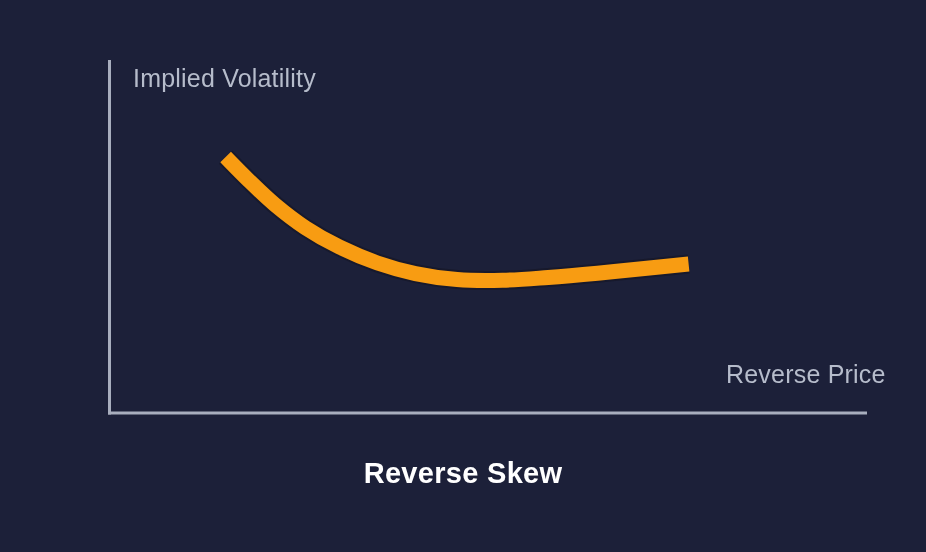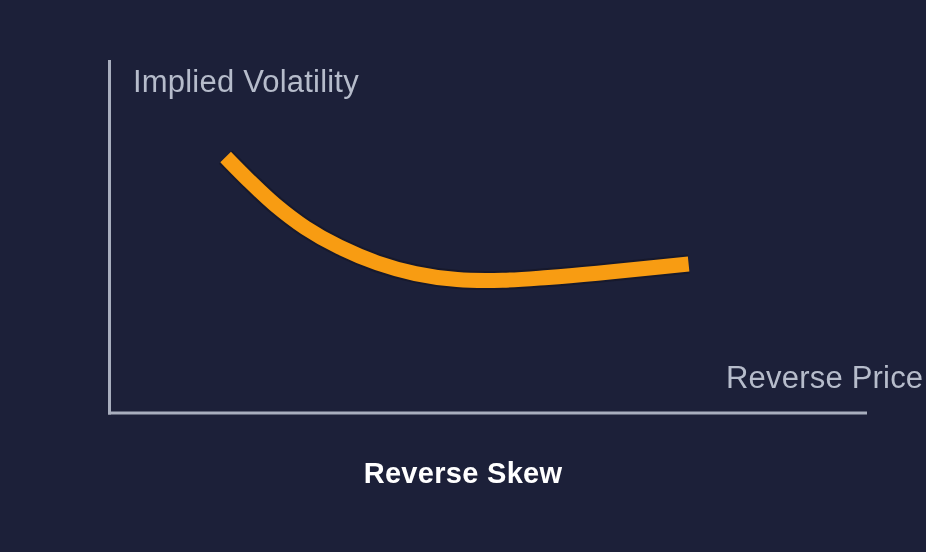--- a/index.html
+++ b/index.html
@@ -23,21 +23,21 @@
     position: absolute;
     left: 0;
     top: 0;
     width: 926px;
     height: 552px;
     display: block;
   }
   .axis-label {
     position: absolute;
     color: #b6bccb;
-    font-size: 31px;
+    font-size: 25px;
     font-weight: 400;
     letter-spacing: 0.2px;
     white-space: nowrap;
     line-height: 1;
   }
   #ylabel {
     left: 133px;
     top: 66px;
   }
   #xlabel {

